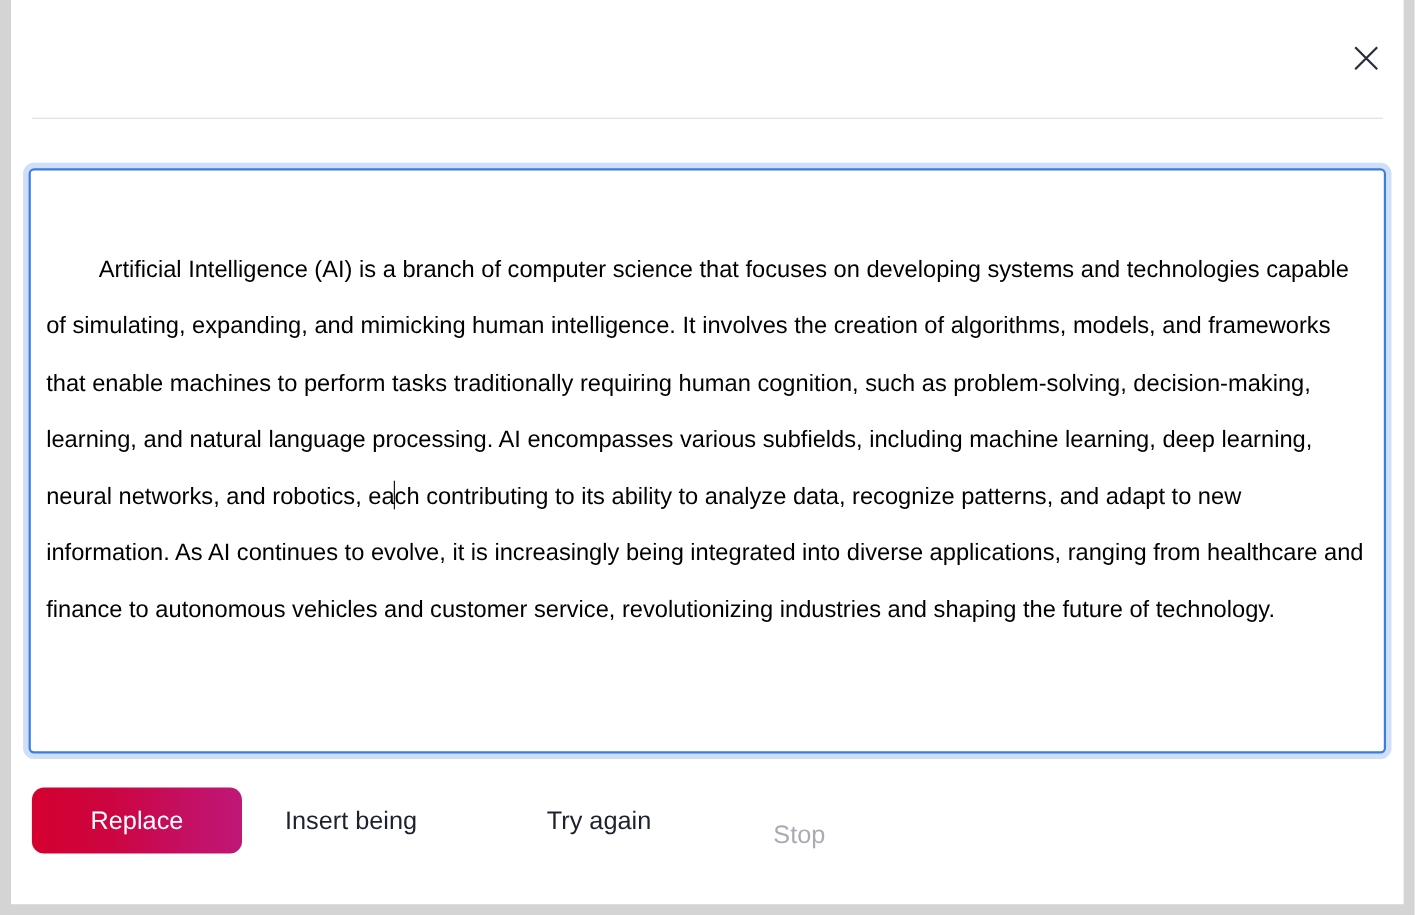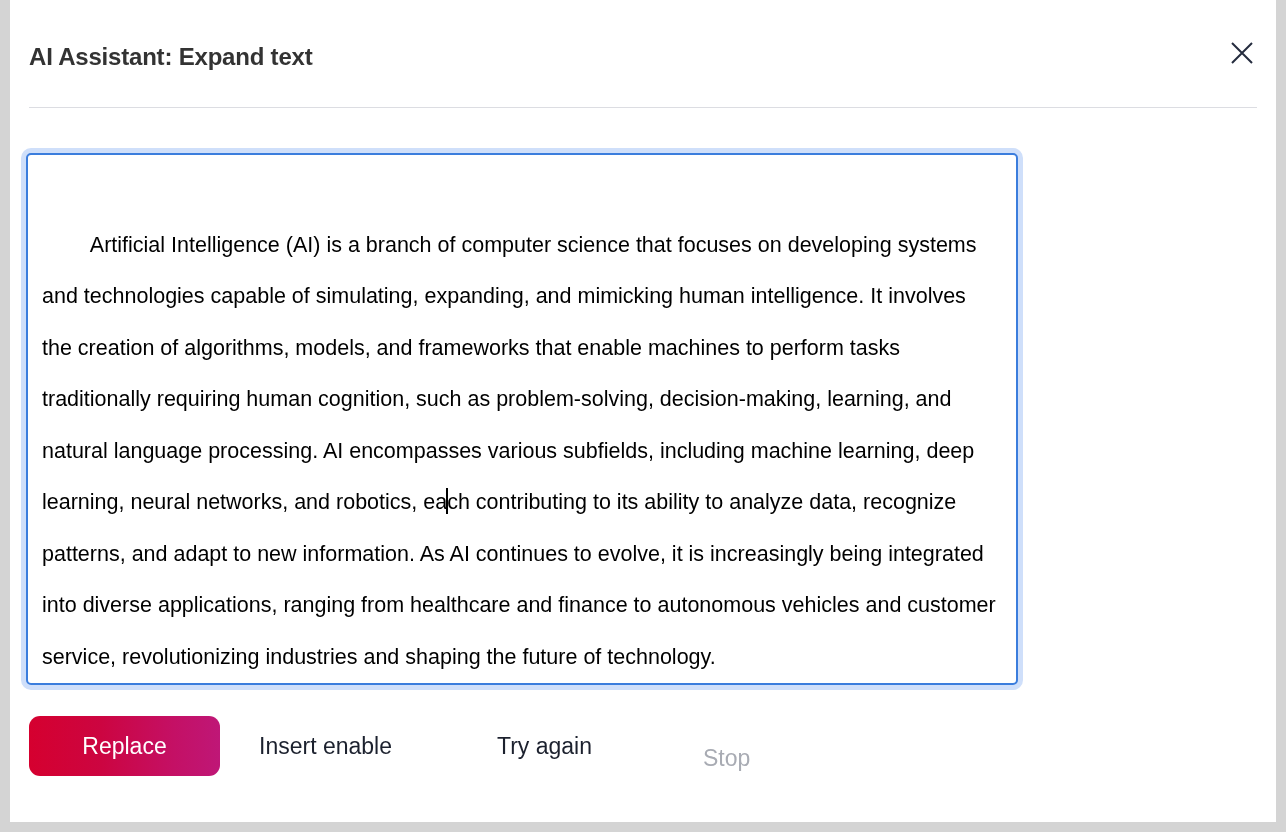--- a/index.html
+++ b/index.html
@@ -75,21 +75,21 @@
     left: 0;
     top: 108px;
     right: 0;
     bottom: 0;
   }
 
   .textarea-wrap {
     position: absolute;
     left: 16px;
     top: 45px;
-    width: 992px;
+    width: 1234px;
     height: 532px;
     box-sizing: border-box;
     border: 2px solid #3b7ddd;
     border-radius: 5px;
     background: #ffffff;
     box-shadow: 0 0 0 5px #cfdffa;
   }
 
   .textarea-content {
     position: absolute;
@@ -177,21 +177,20 @@
     padding: 0;
     white-space: nowrap;
   }
 </style>
 </head>
 <body>
 
 <div class="dialog">
 
   <div class="dialog-header">
-    <div class="dialog-title">AI Assistant: Expand text</div>
 
     <button class="close-button">
       <span>
         <svg width="28" height="28" viewBox="0 0 28 28" aria-hidden="true">
           <path d="M4 4 L24 24 M24 4 L4 24" stroke="#252c3e" stroke-width="2" fill="none"></path>
         </svg>
       </span>
     </button>
 
     <div class="header-divider"></div>
@@ -201,21 +200,21 @@
 
     <div class="textarea-wrap">
       <div class="textarea-content">
         <span>Artificial Intelligence (AI) is a branch of computer science that focuses on developing systems and technologies capable of simulating, expanding, and mimicking human intelligence. It involves the creation of algorithms, models, and frameworks that enable machines to perform tasks traditionally requiring human cognition, such as problem-solving, decision-making, learning, and natural language processing. AI encompasses various subfields, including machine learning, deep learning, neural networks, and robotics, ea</span><span class="caret"></span><span>ch contributing to its ability to analyze data, recognize patterns, and adapt to new information. As AI continues to evolve, it is increasingly being integrated into diverse applications, ranging from healthcare and finance to autonomous vehicles and customer service, revolutionizing industries and shaping the future of technology.</span>
       </div>
     </div>
 
     <div class="actions-row">
       <button class="btn-primary">Replace</button>
 
-      <button class="btn-text btn-insert-below">Insert enable</button>
+      <button class="btn-text btn-insert-below">Insert being</button>
 
       <button class="btn-text btn-try-again">Try again</button>
 
       <button class="btn-disabled" disabled="">Stop</button>
     </div>
 
   </div>
 </div>
 
 </body></html>

